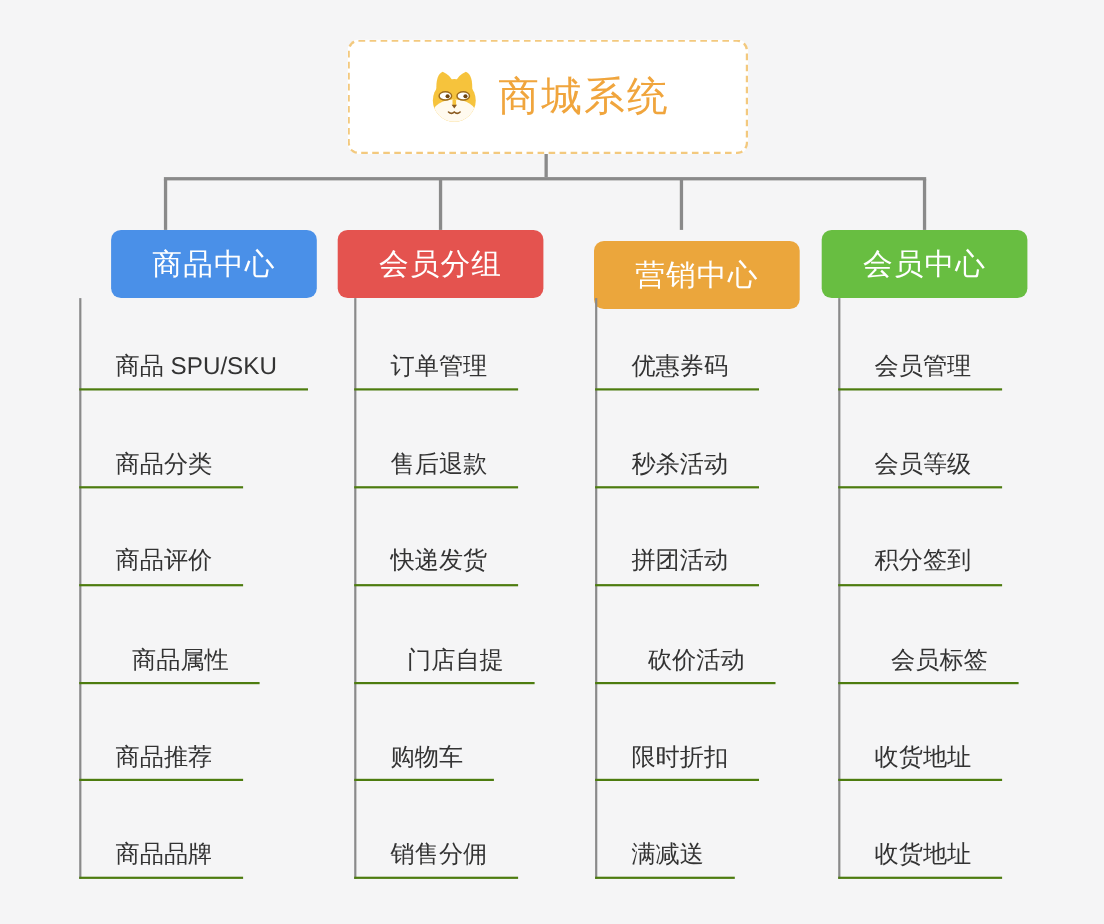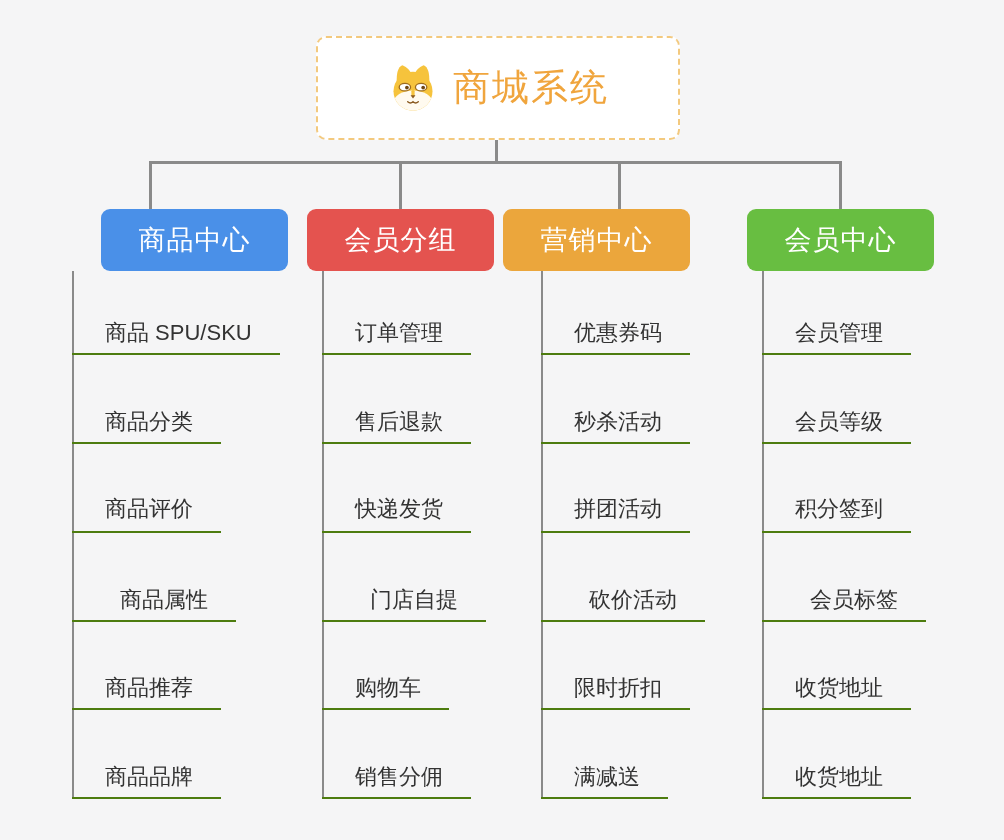--- a/index.html
+++ b/index.html
@@ -52,21 +52,21 @@
     border-radius: 9px;
     color: #ffffff;
     font-size: 27px;
     letter-spacing: 1px;
     display: flex;
     align-items: center;
     justify-content: center;
   }
   .branch.b0 { left: 57px; }
   .branch.b1 { left: 307px; }
-  .branch.b2 { left: 503px; }
+  .branch.b2 { left: 540px; margin-top: 10px; }
   .branch.b3 { left: 747px; }
 
   
   .col { position: absolute; top: 0; width: 0; }
   .col.c0 { left: 72px; }
   .col.c1 { left: 322px; }
   .col.c2 { left: 541px; }
   .col.c3 { left: 762px; }
   .spine {
     position: absolute;

